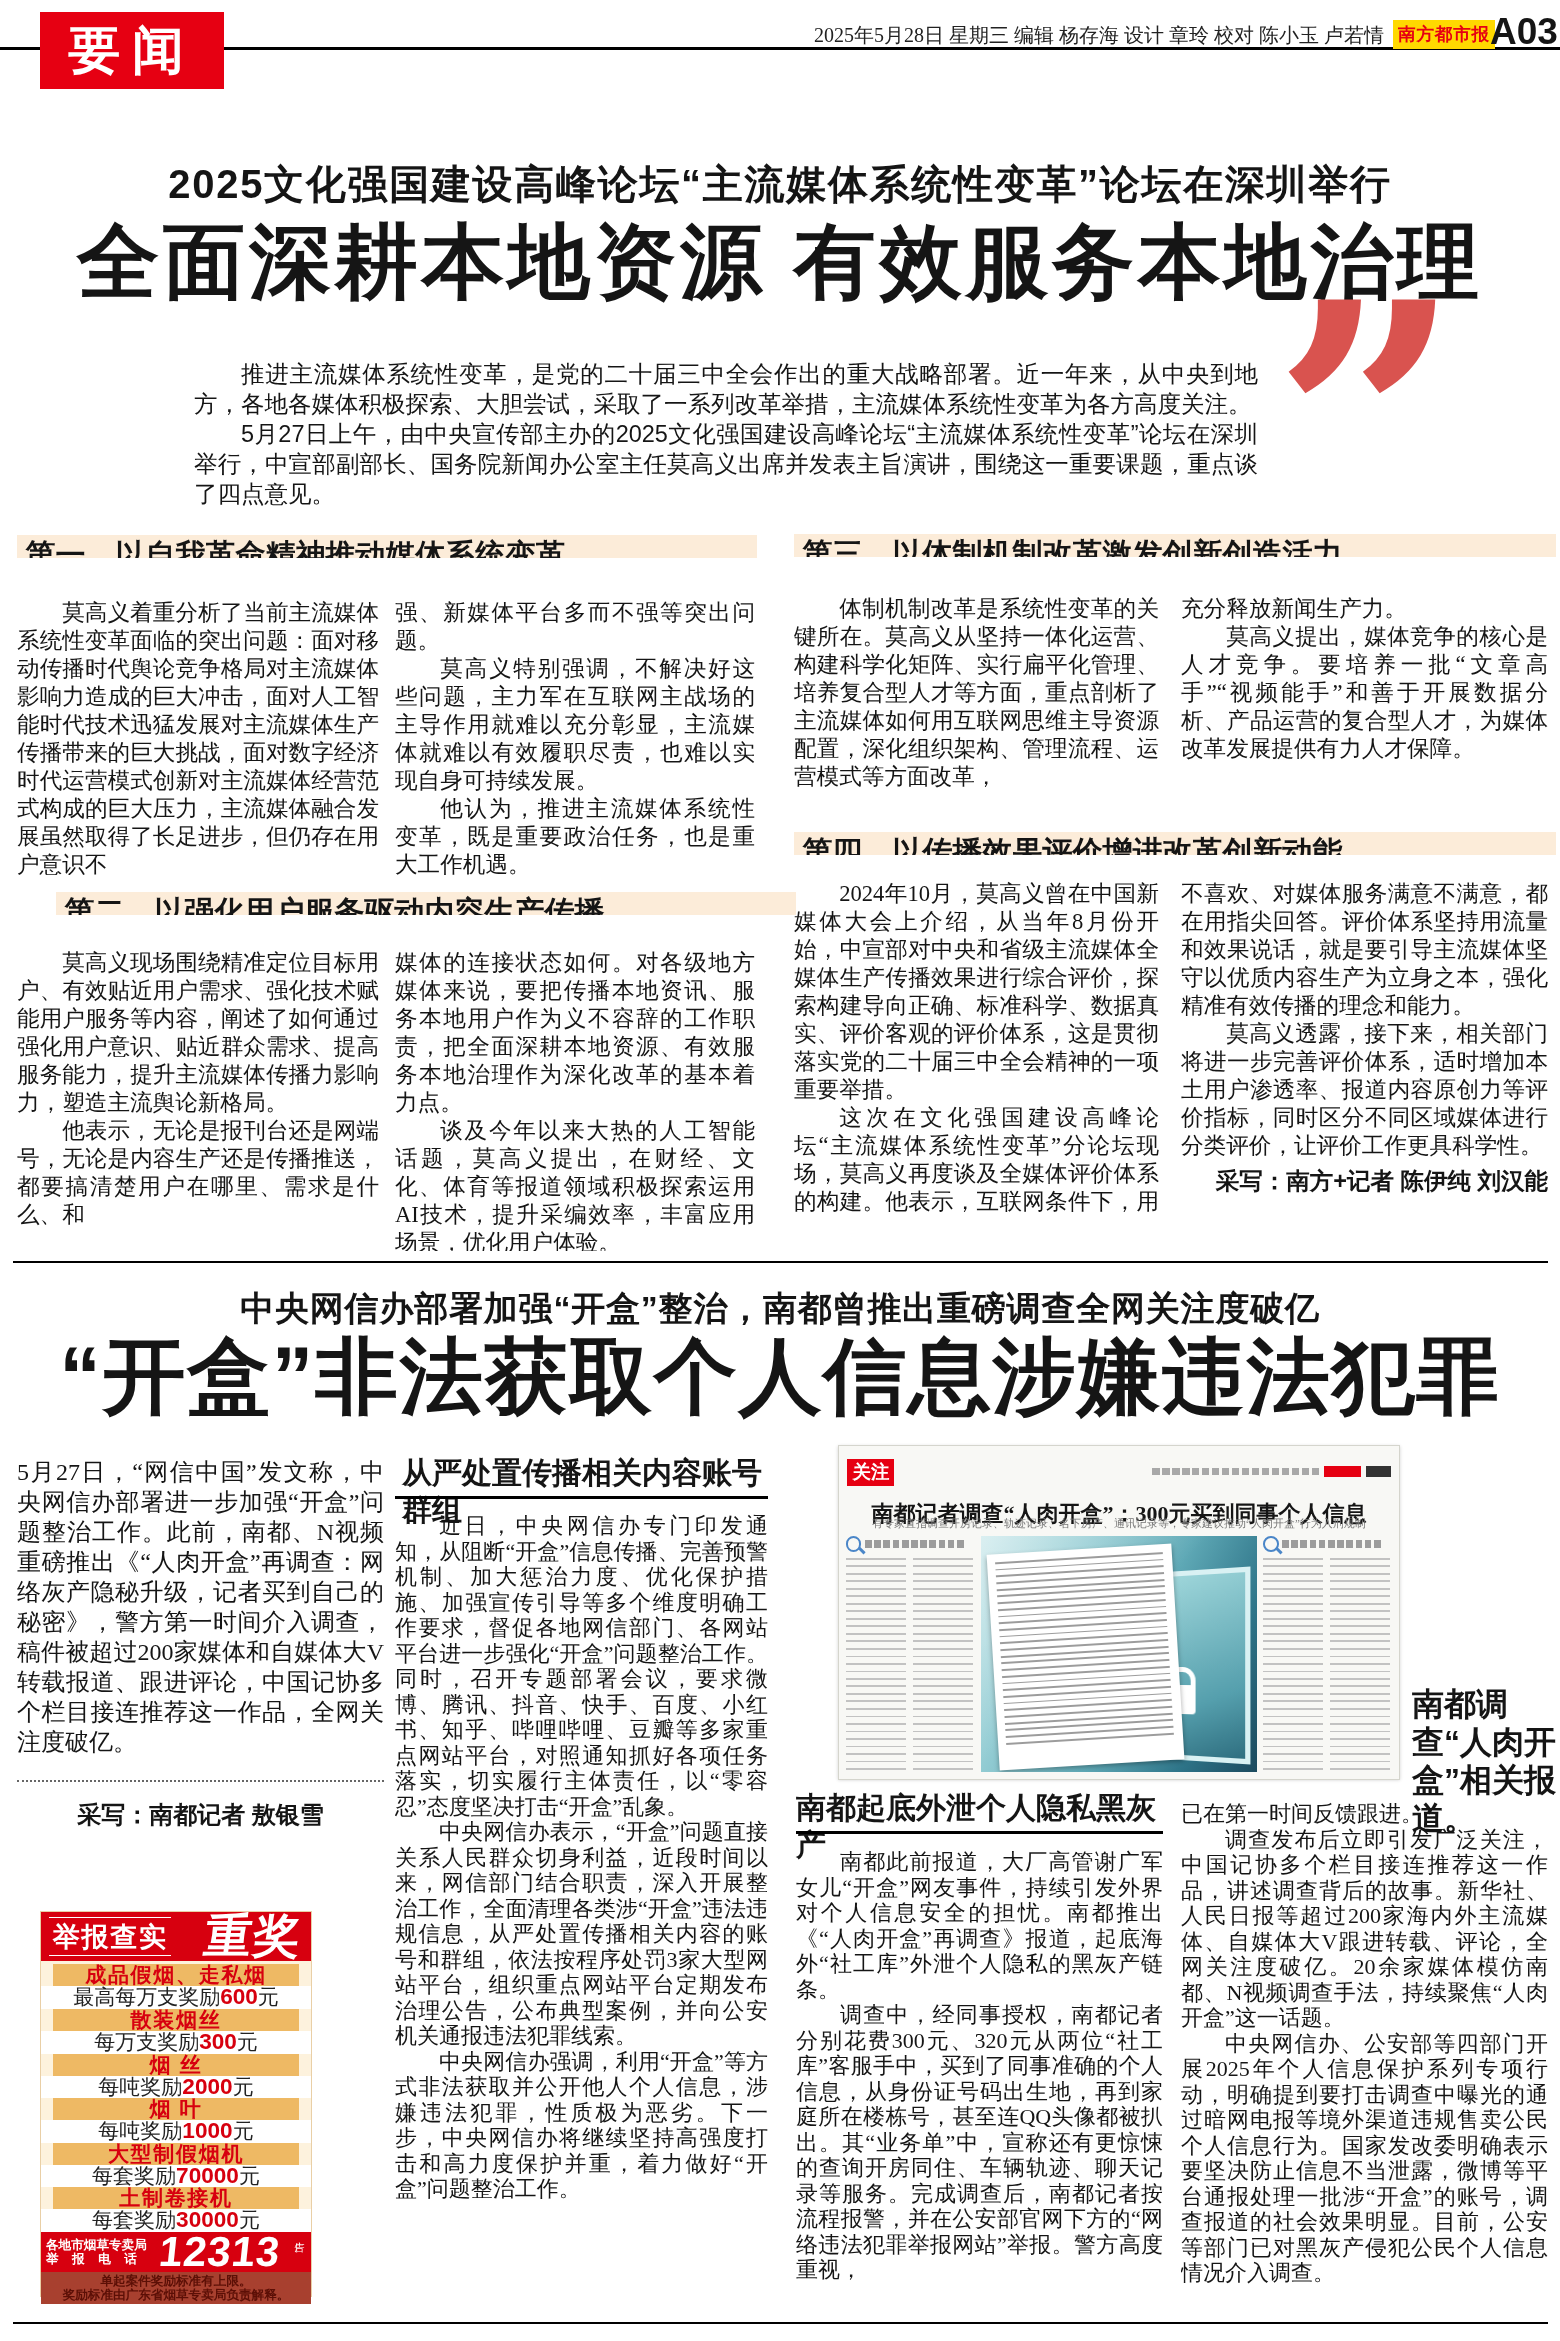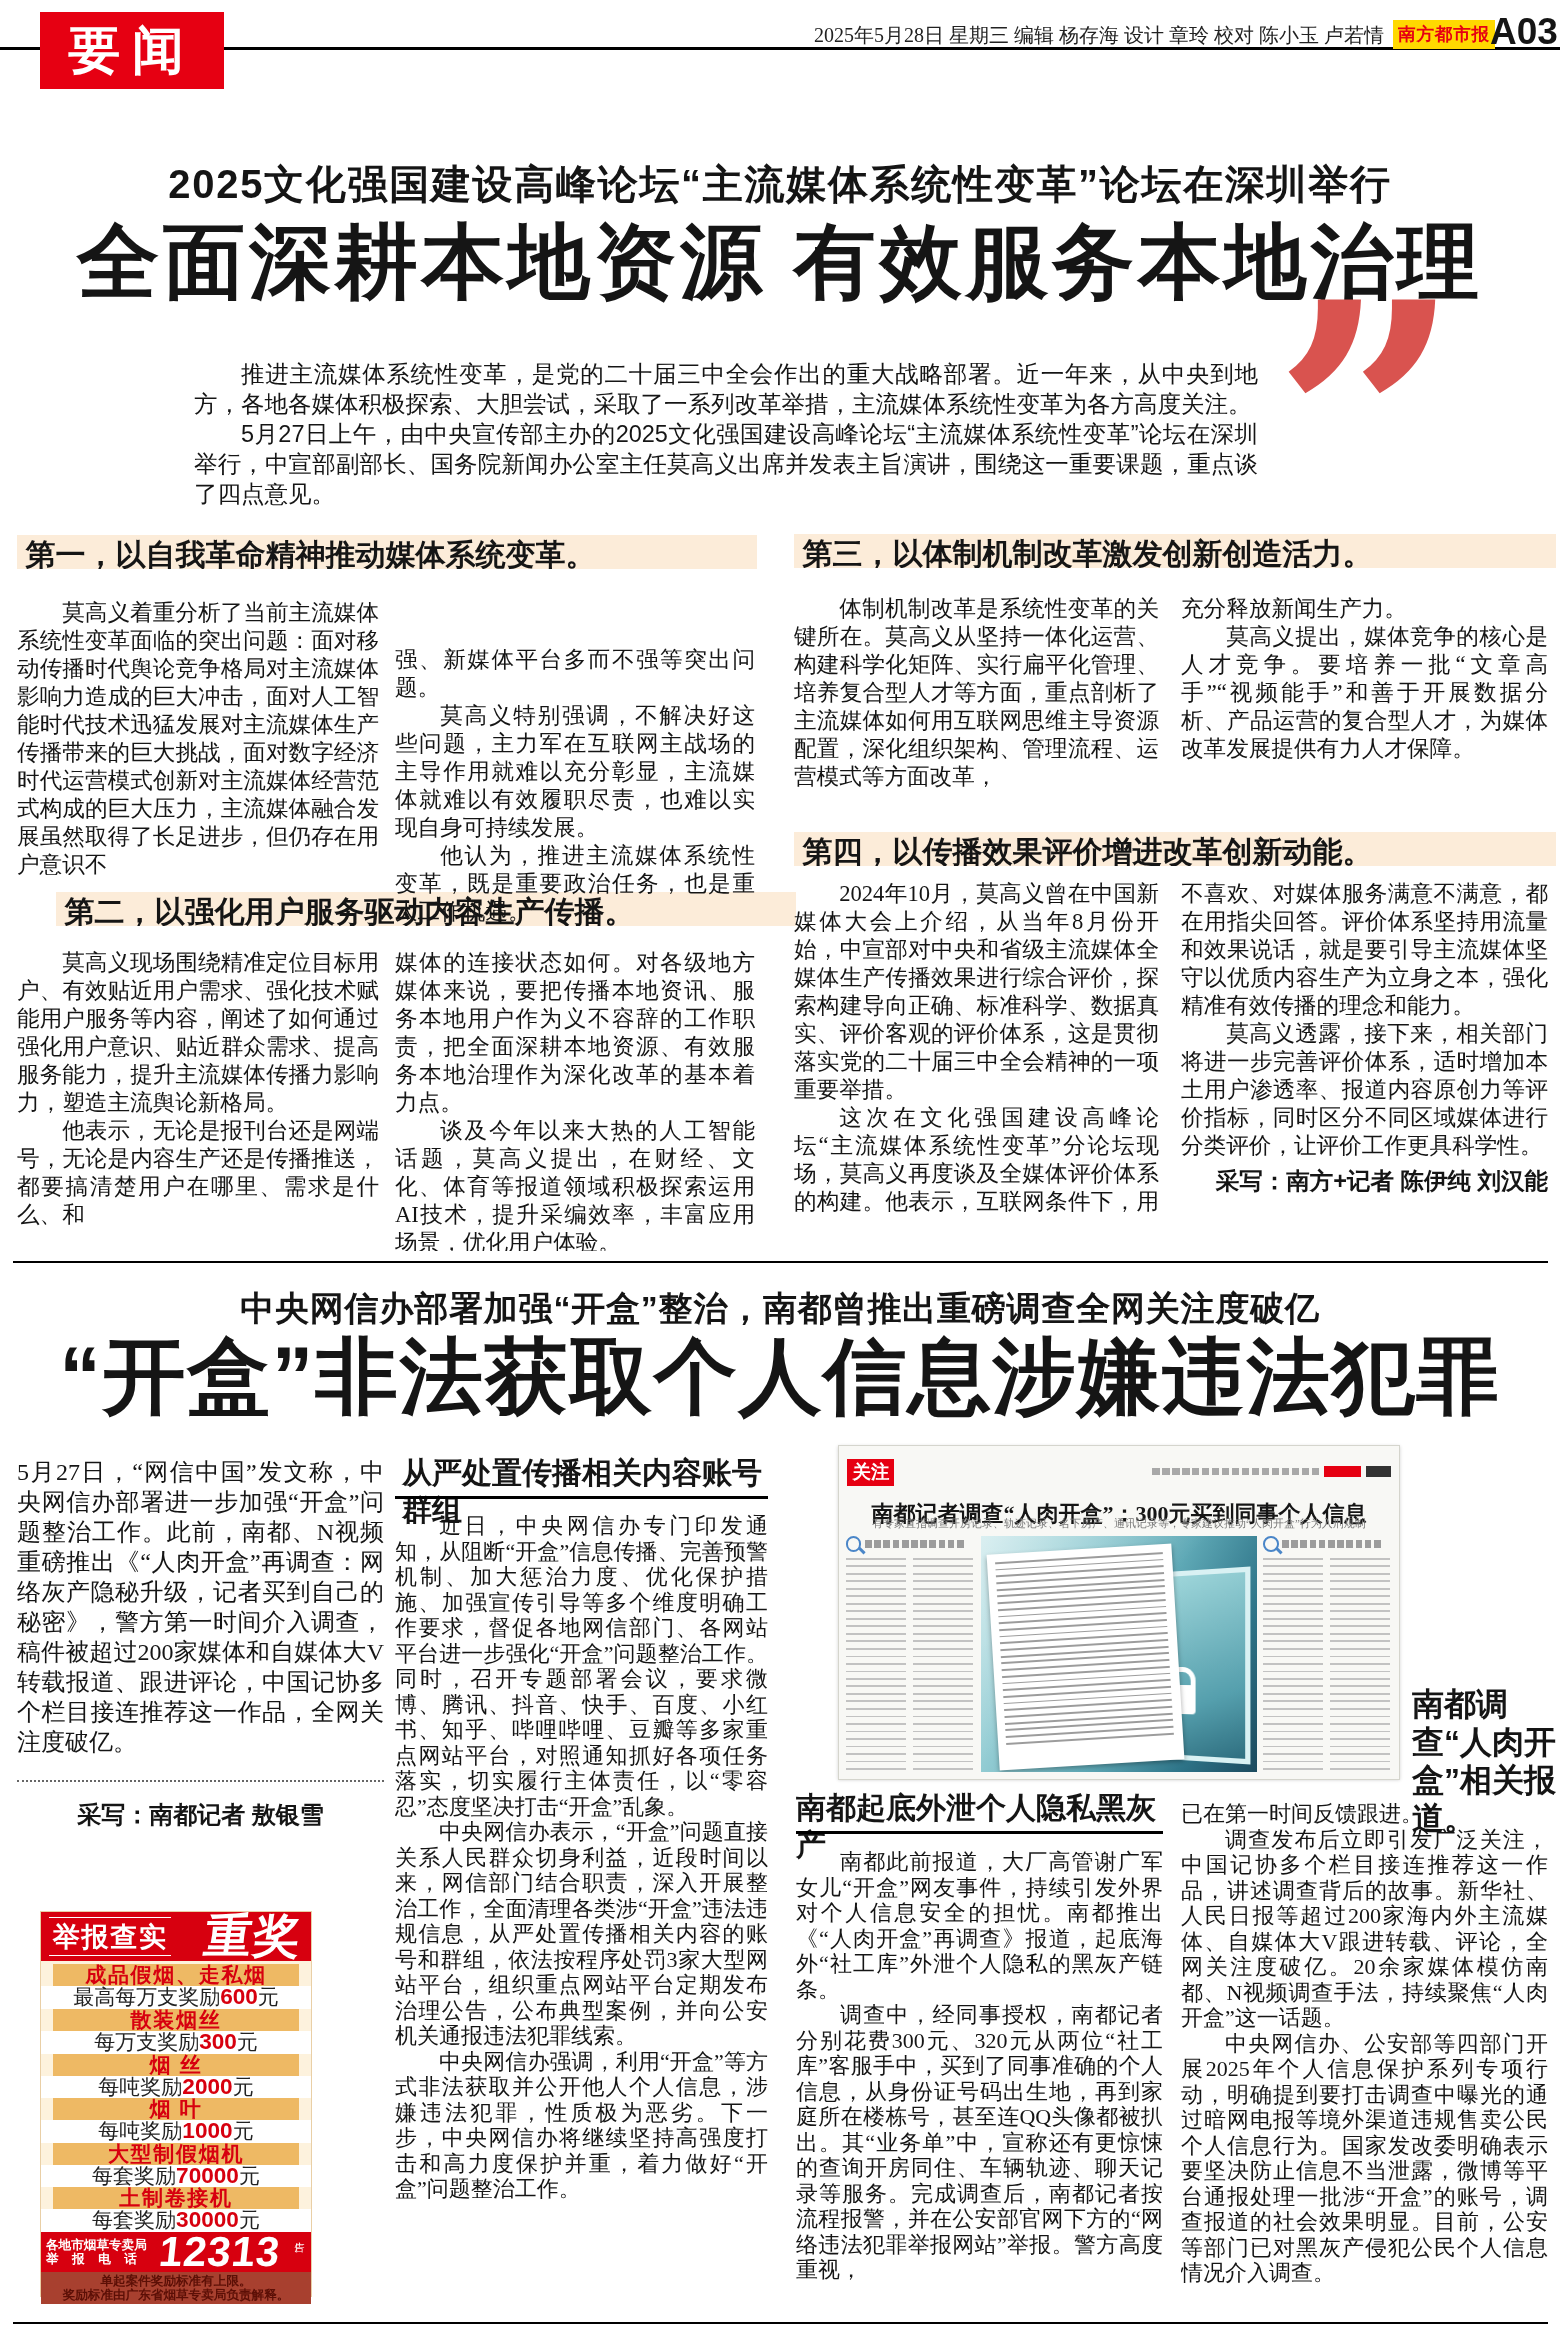--- a/index.html
+++ b/index.html
@@ -5,21 +5,21 @@
   html,body{margin:0;padding:0;background:#9a9a9a;}
   #page{position:relative;width:1560px;height:2342px;background:#ffffff;overflow:hidden;
         font-family:"Liberation Serif","DejaVu Serif",serif;color:#151515;}
   .abs{position:absolute;}
   .sans{font-family:"Liberation Sans","DejaVu Sans",sans-serif;}
   .hline{background:#000;}
   p{margin:0;text-indent:2em;text-align:justify;}
   p.noind{text-indent:0;}
   .a1body{font-size:22.6px;line-height:28px;}
   .a2body{font-size:22px;line-height:25.5px;}
-  .secbar{background:#fcecd9;font-weight:700;font-size:30px;line-height:39px;height:34px;
+  .secbar{background:#fcecd9;font-weight:700;font-size:30px;line-height:39px;height:23px;
           padding-left:8.4px;font-family:"Liberation Sans","DejaVu Sans",sans-serif;
           white-space:nowrap;overflow:hidden;}
   .colblock{overflow:hidden;}
   
   .yw-box{background:#e60012;color:#fff;text-align:center;font-weight:800;
           font-size:52px;line-height:77px;letter-spacing:11.7px;}
   .paper-logo{background:#ffd900;color:#e60012;font-weight:800;font-size:17.6px;line-height:28.5px;
               padding:0 5px;letter-spacing:0.8px;}
   .pageno{font-weight:800;font-size:37px;line-height:39px;}
   
@@ -104,21 +104,21 @@
   <div class="abs bigquote" style="left:1273px;top:285px;width:168px;height:193px;overflow:visible;">”</div>
 
   <div class="abs secbar" style="left:17px;top:535px;width:732px;">第一，以自我革命精神推动媒体系统变革。</div>
   <div class="abs secbar" style="left:794px;top:534px;width:754px;">第三，以体制机制改革激发创新创造活力。</div>
   <div class="abs secbar" style="left:17px;top:892px;width:732px;margin-left:39px;">第二，以强化用户服务驱动内容生产传播。</div>
   <div class="abs secbar" style="left:794px;top:832px;width:754px;">第四，以传播效果评价增进改革创新动能。</div>
 
   <div class="abs a1body colblock" style="left:17px;top:599px;width:362px;height:276px;">
     <p>莫高义着重分析了当前主流媒体系统性变革面临的突出问题：面对移动传播时代舆论竞争格局对主流媒体影响力造成的巨大冲击，面对人工智能时代技术迅猛发展对主流媒体生产传播带来的巨大挑战，面对数字经济时代运营模式创新对主流媒体经营范式构成的巨大压力，主流媒体融合发展虽然取得了长足进步，但仍存在用户意识不</p>
   </div>
-  <div class="abs a1body colblock" style="left:395px;top:599px;width:360px;height:276px;margin-top:47px;">
+  <div class="abs a1body colblock" style="left:395px;top:599px;width:360px;height:276px;">
     <p class="noind">强、新媒体平台多而不强等突出问题。</p>
     <p>莫高义特别强调，不解决好这些问题，主力军在互联网主战场的主导作用就难以充分彰显，主流媒体就难以有效履职尽责，也难以实现自身可持续发展。</p>
     <p>他认为，推进主流媒体系统性变革，既是重要政治任务，也是重大工作机遇。</p>
   </div>
 
   <div class="abs a1body colblock" style="left:17px;top:949px;width:362px;height:302px;">
     <p>莫高义现场围绕精准定位目标用户、有效贴近用户需求、强化技术赋能用户服务等内容，阐述了如何通过强化用户意识、贴近群众需求、提高服务能力，提升主流媒体传播力影响力，塑造主流舆论新格局。</p>
     <p>他表示，无论是报刊台还是网端号，无论是内容生产还是传播推送，都要搞清楚用户在哪里、需求是什么、和</p>
   </div>
   <div class="abs a1body colblock" style="left:395px;top:949px;width:360px;height:302px;">

